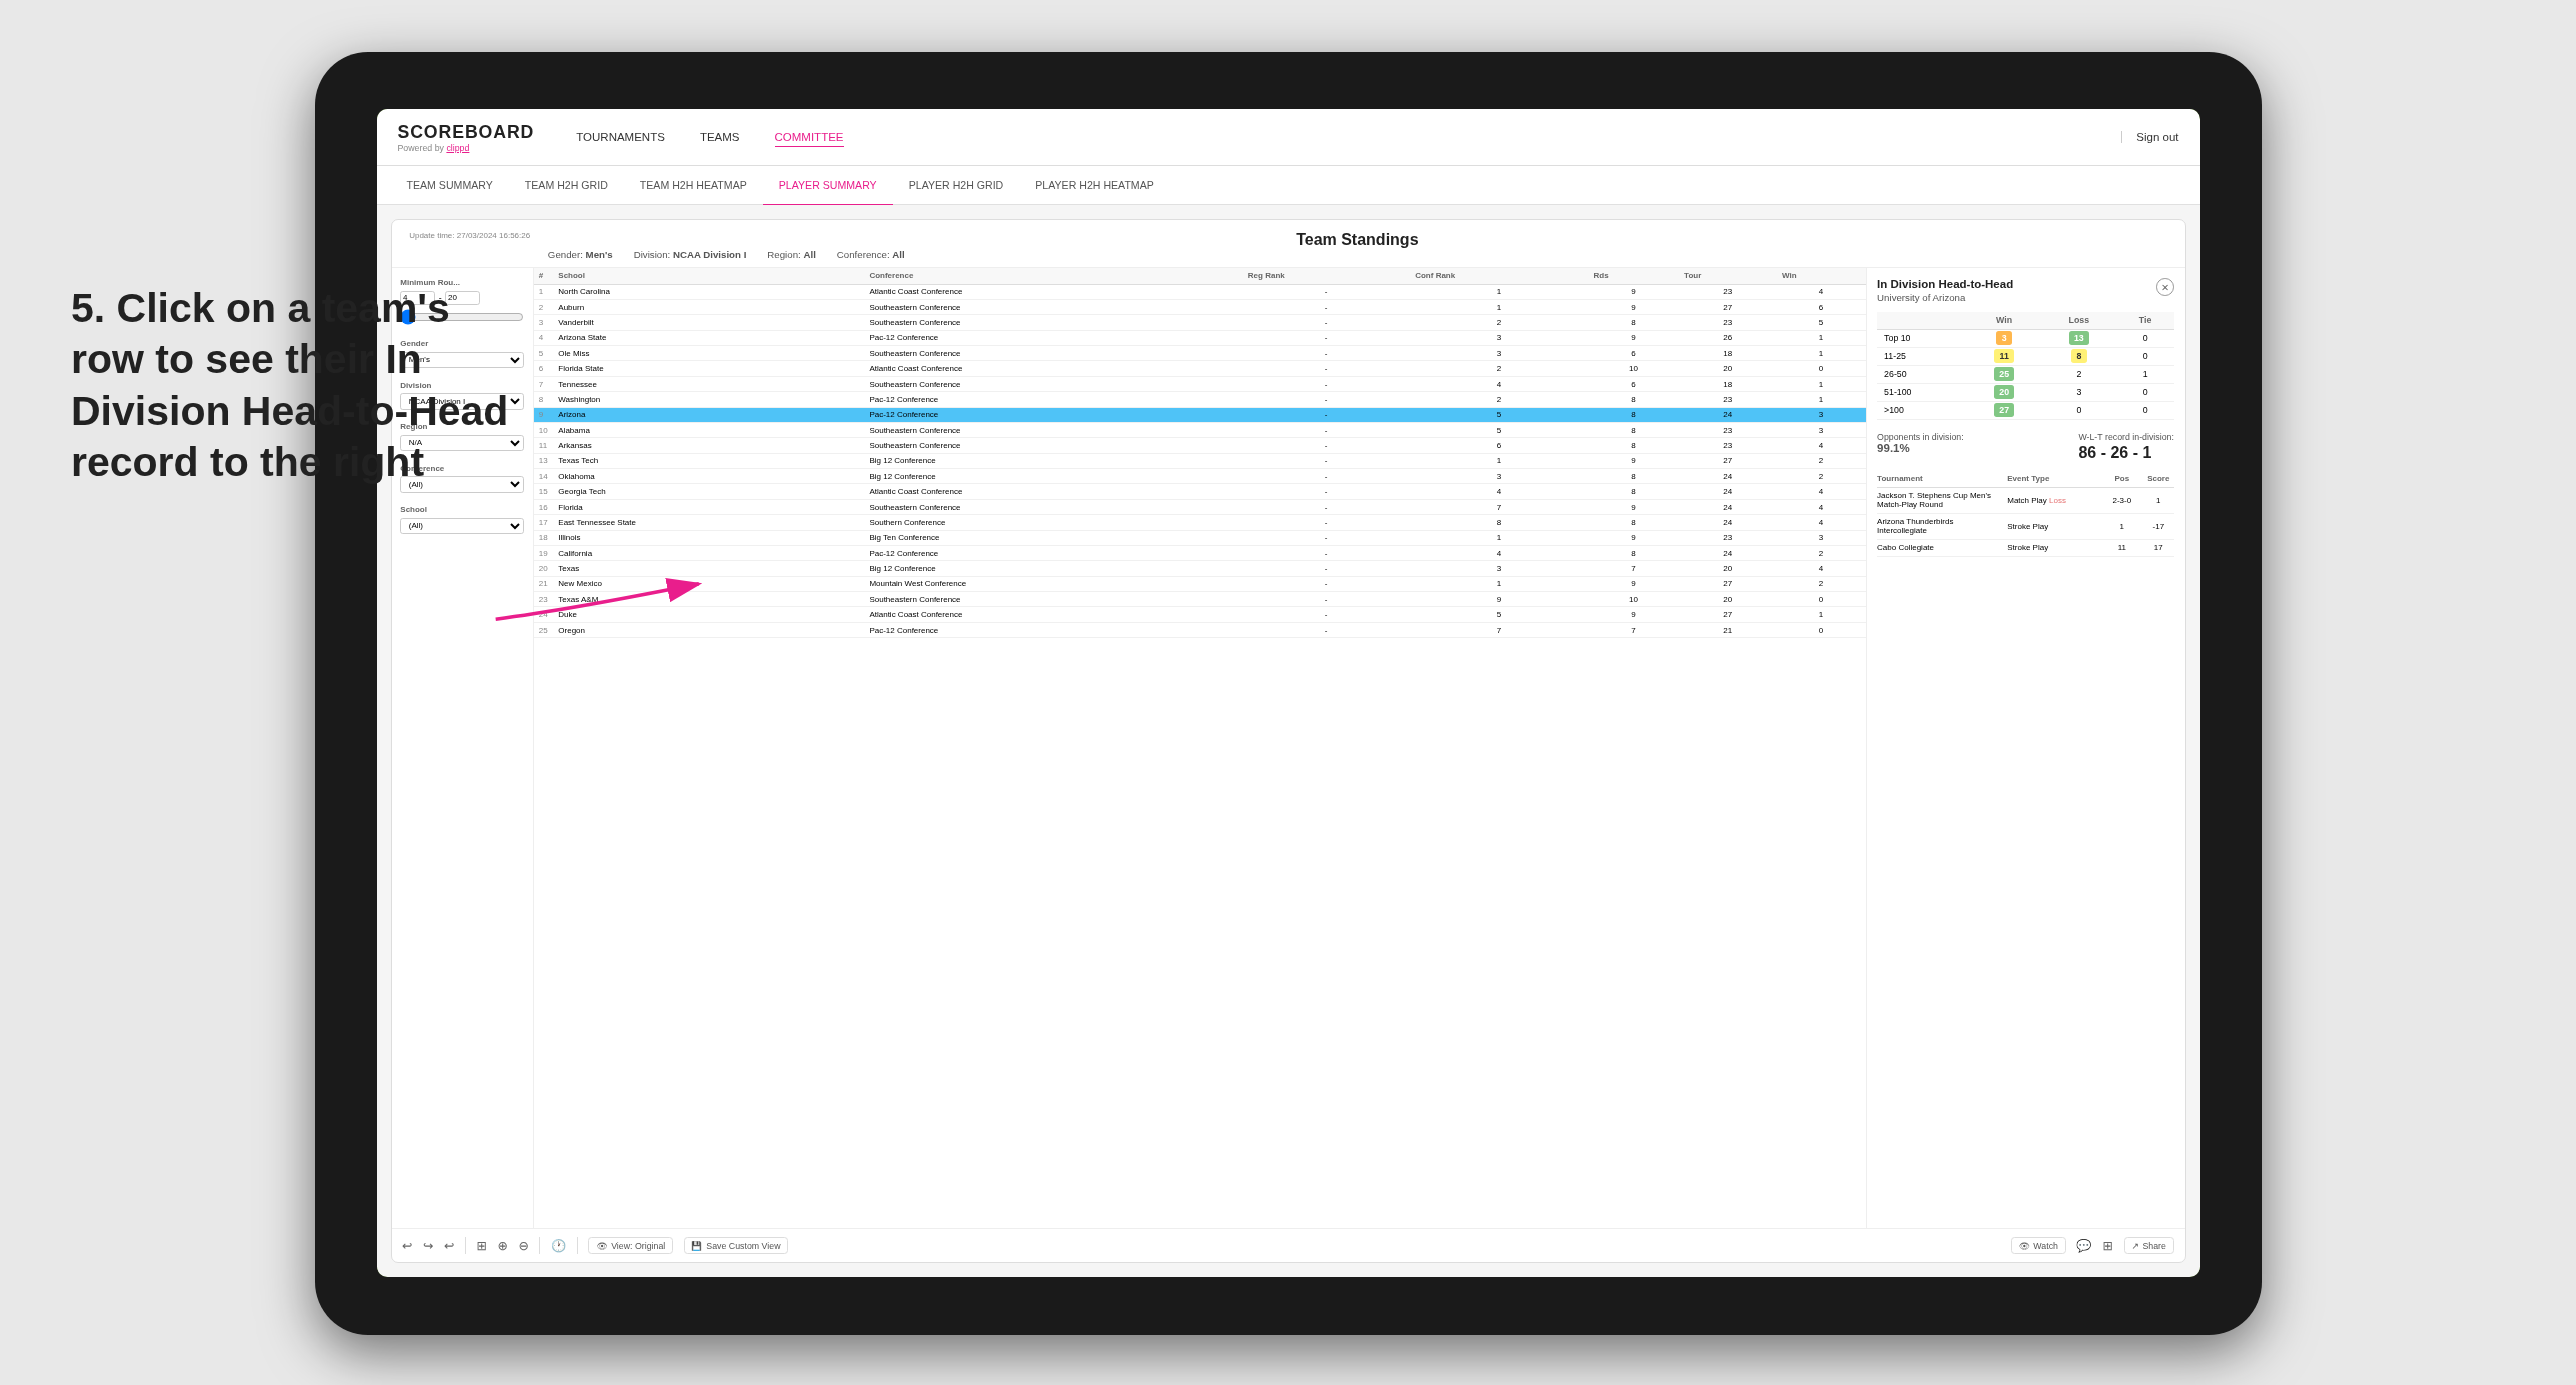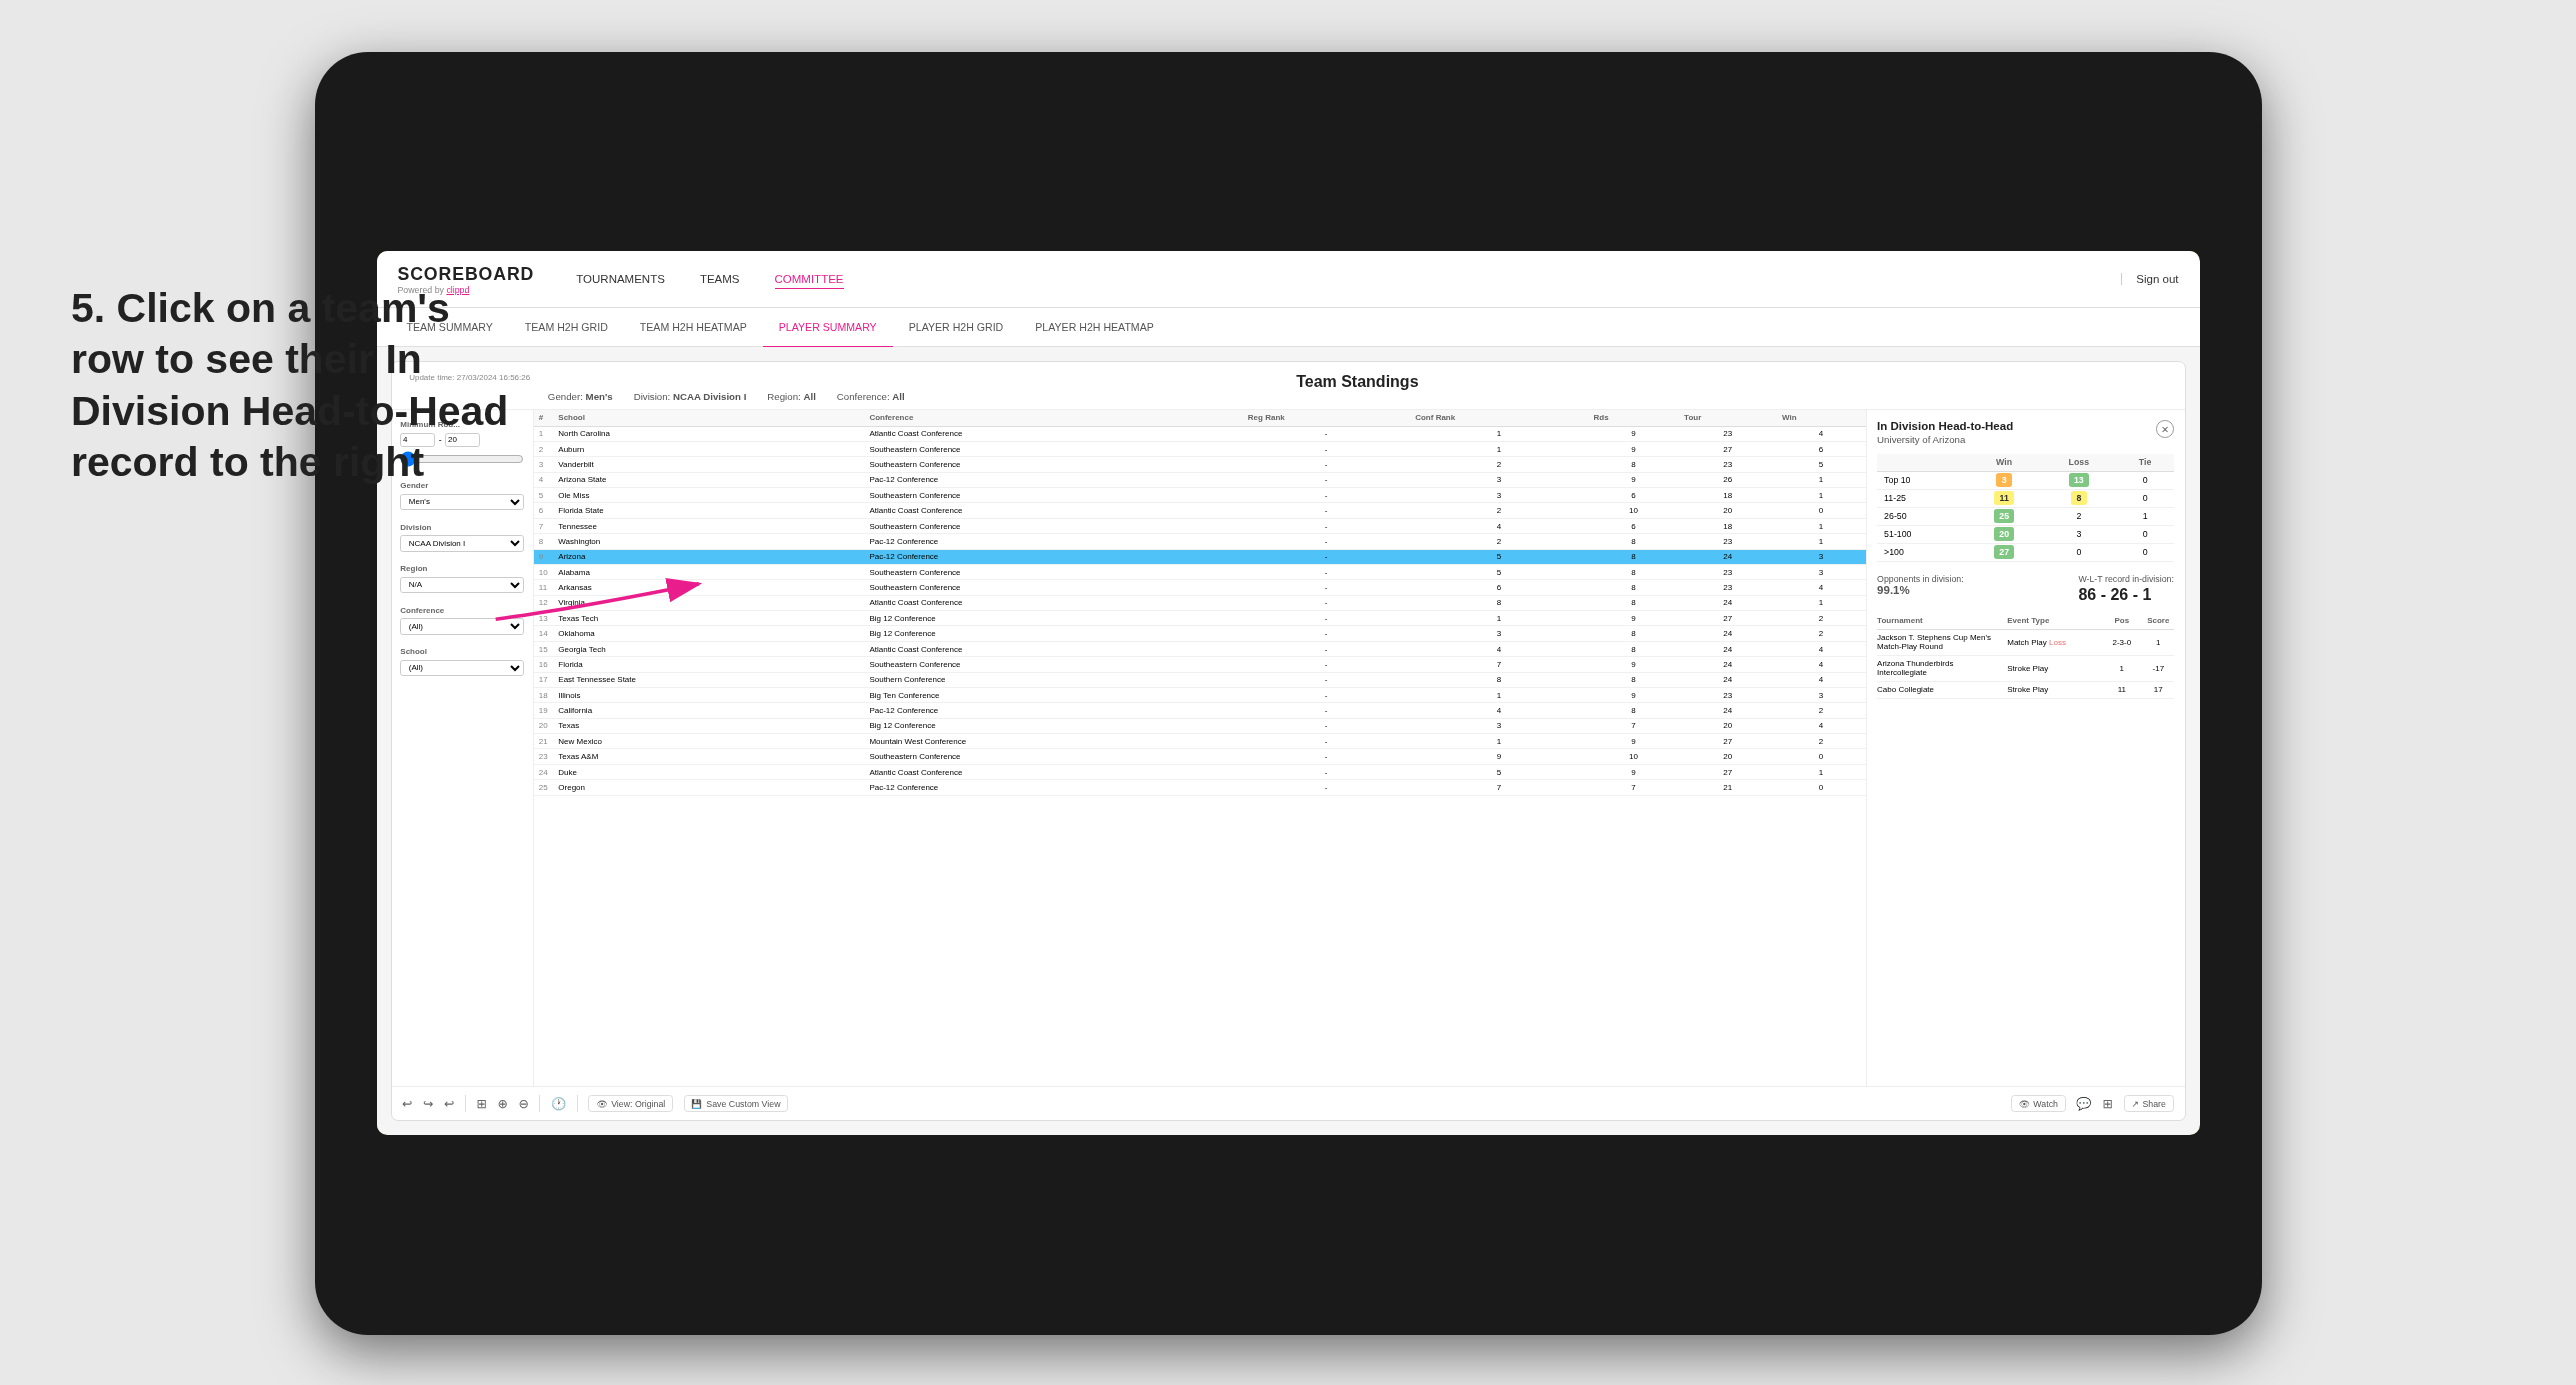--- a/index.html
+++ b/index.html
@@ -19,21 +19,21 @@
       background: #1a1a1a;
       border-radius: 53px;
       display: flex;
       align-items: center;
       justify-content: center;
       position: relative;
       box-shadow: 0 17.7px 53px rgba(0,0,0,0.5);
     }
     .tablet-screen {
       width: 1823px;
-      height: 884px;
+      height: 1168px;
       background: #4d7c0f;
       border-radius: 10.6px;
       overflow: hidden;
       display: flex;
       flex-direction: column;
     }
     
     .top-nav {
       display: flex;
       align-items: center;
@@ -558,30 +558,20 @@
   </tr>
                   <tr>
     <td class="rank-col">11</td>
     <td>Arkansas</td>
     <td>Southeastern Conference</td>
     <td style="text-align:center;">-</td>
     <td style="text-align:center;">6</td>
     <td style="text-align:center;">8</td>
     <td style="text-align:center;">23</td>
     <td style="text-align:center;">4</td>
-  </tr>
-                  <tr>
-    <td class="rank-col">12</td>
-    <td>Virginia</td>
-    <td>Atlantic Coast Conference</td>
-    <td style="text-align:center;">-</td>
-    <td style="text-align:center;">8</td>
-    <td style="text-align:center;">8</td>
-    <td style="text-align:center;">24</td>
-    <td style="text-align:center;">1</td>
   </tr>
                   <tr>
     <td class="rank-col">13</td>
     <td>Texas Tech</td>
     <td>Big 12 Conference</td>
     <td style="text-align:center;">-</td>
     <td style="text-align:center;">1</td>
     <td style="text-align:center;">9</td>
     <td style="text-align:center;">27</td>
     <td style="text-align:center;">2</td>

